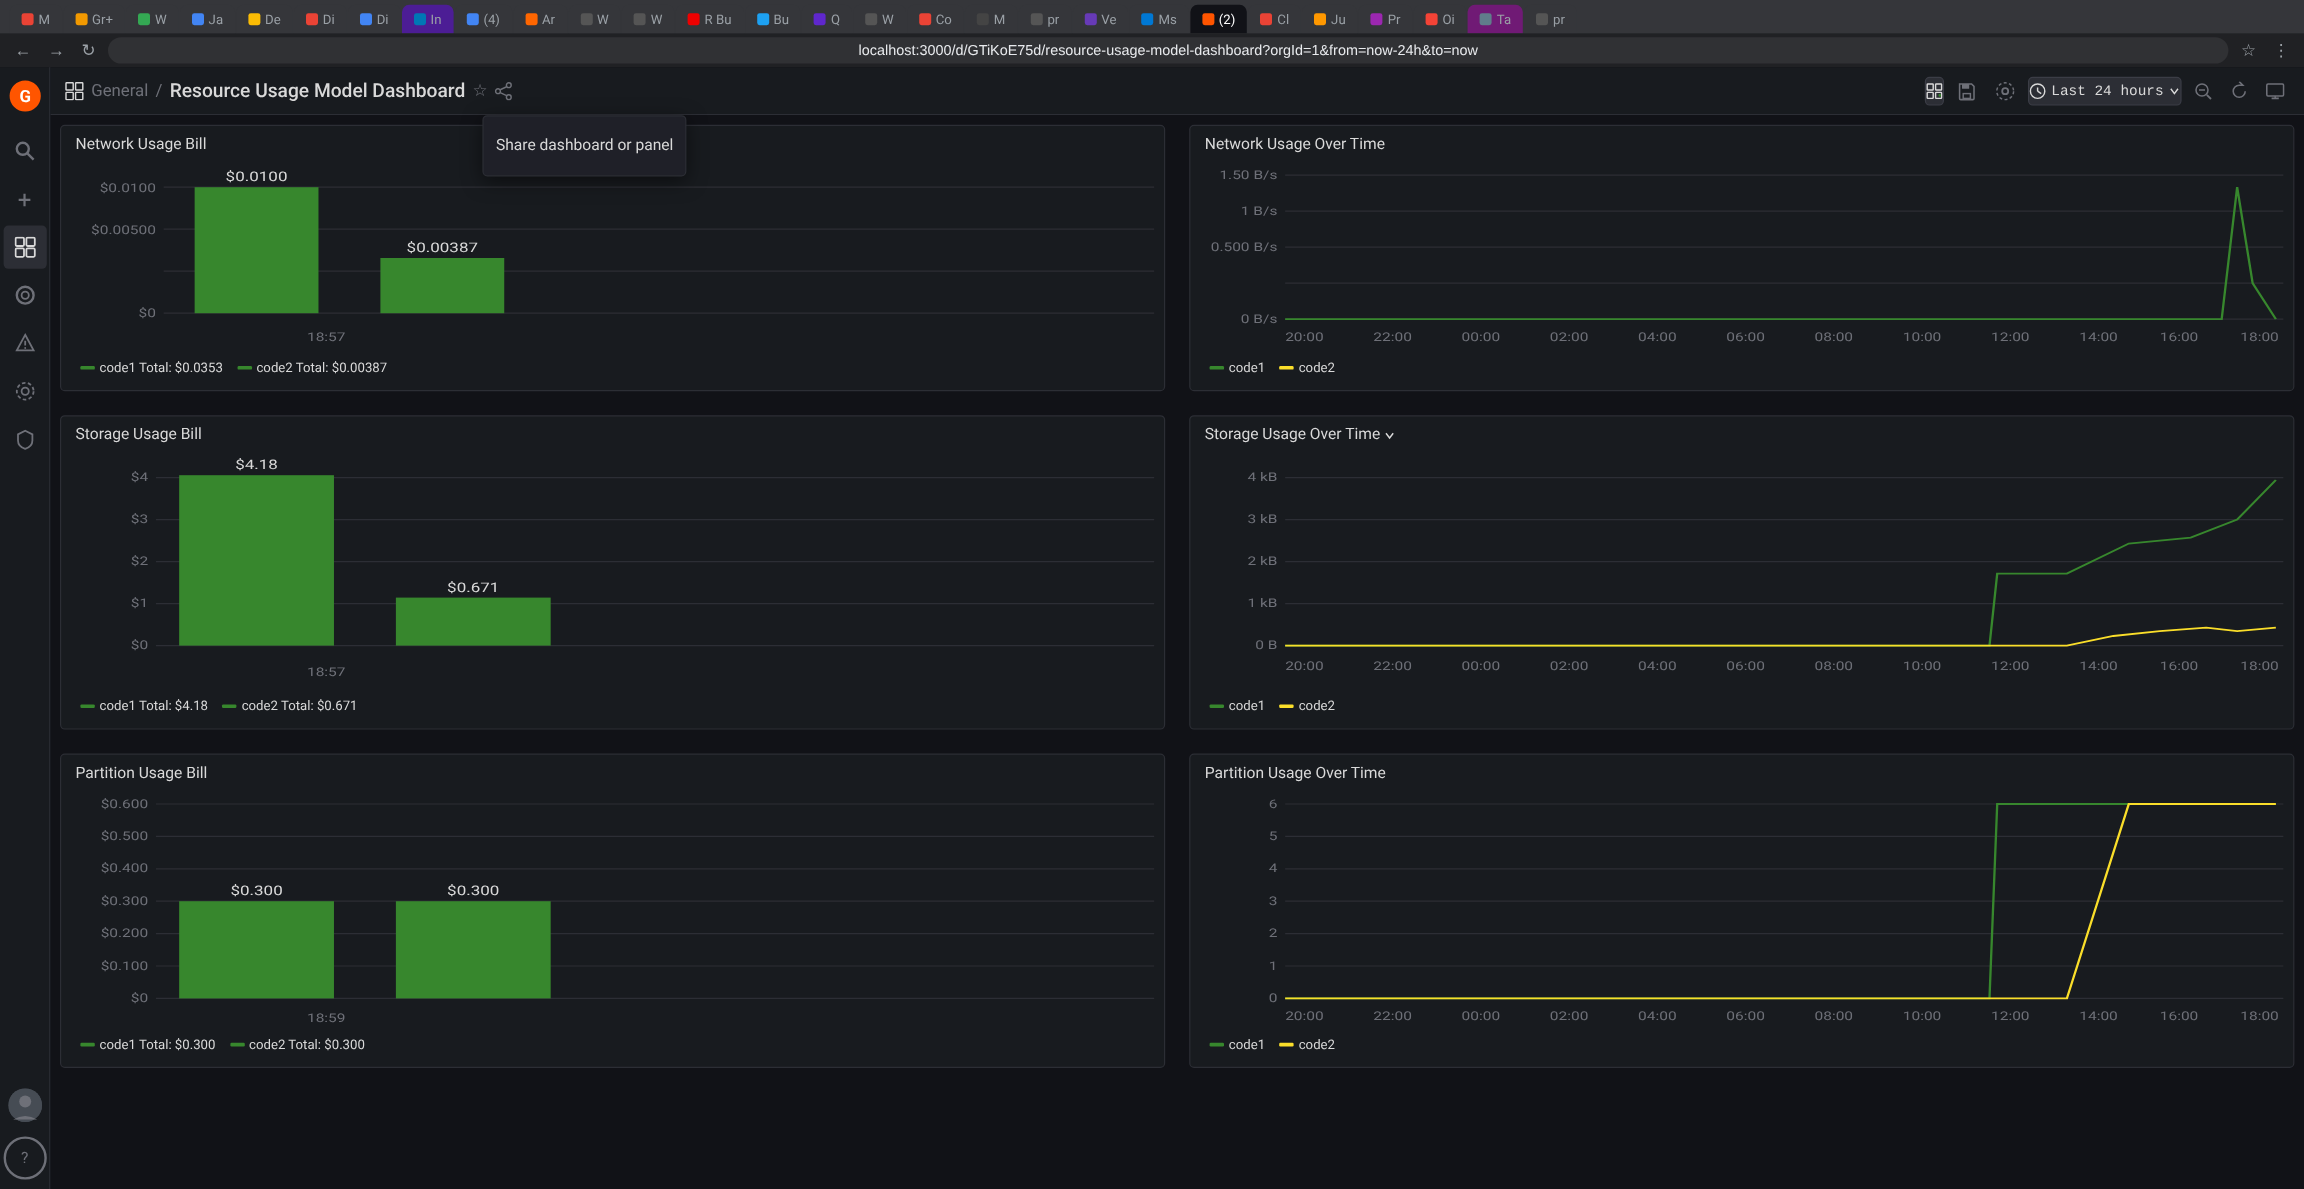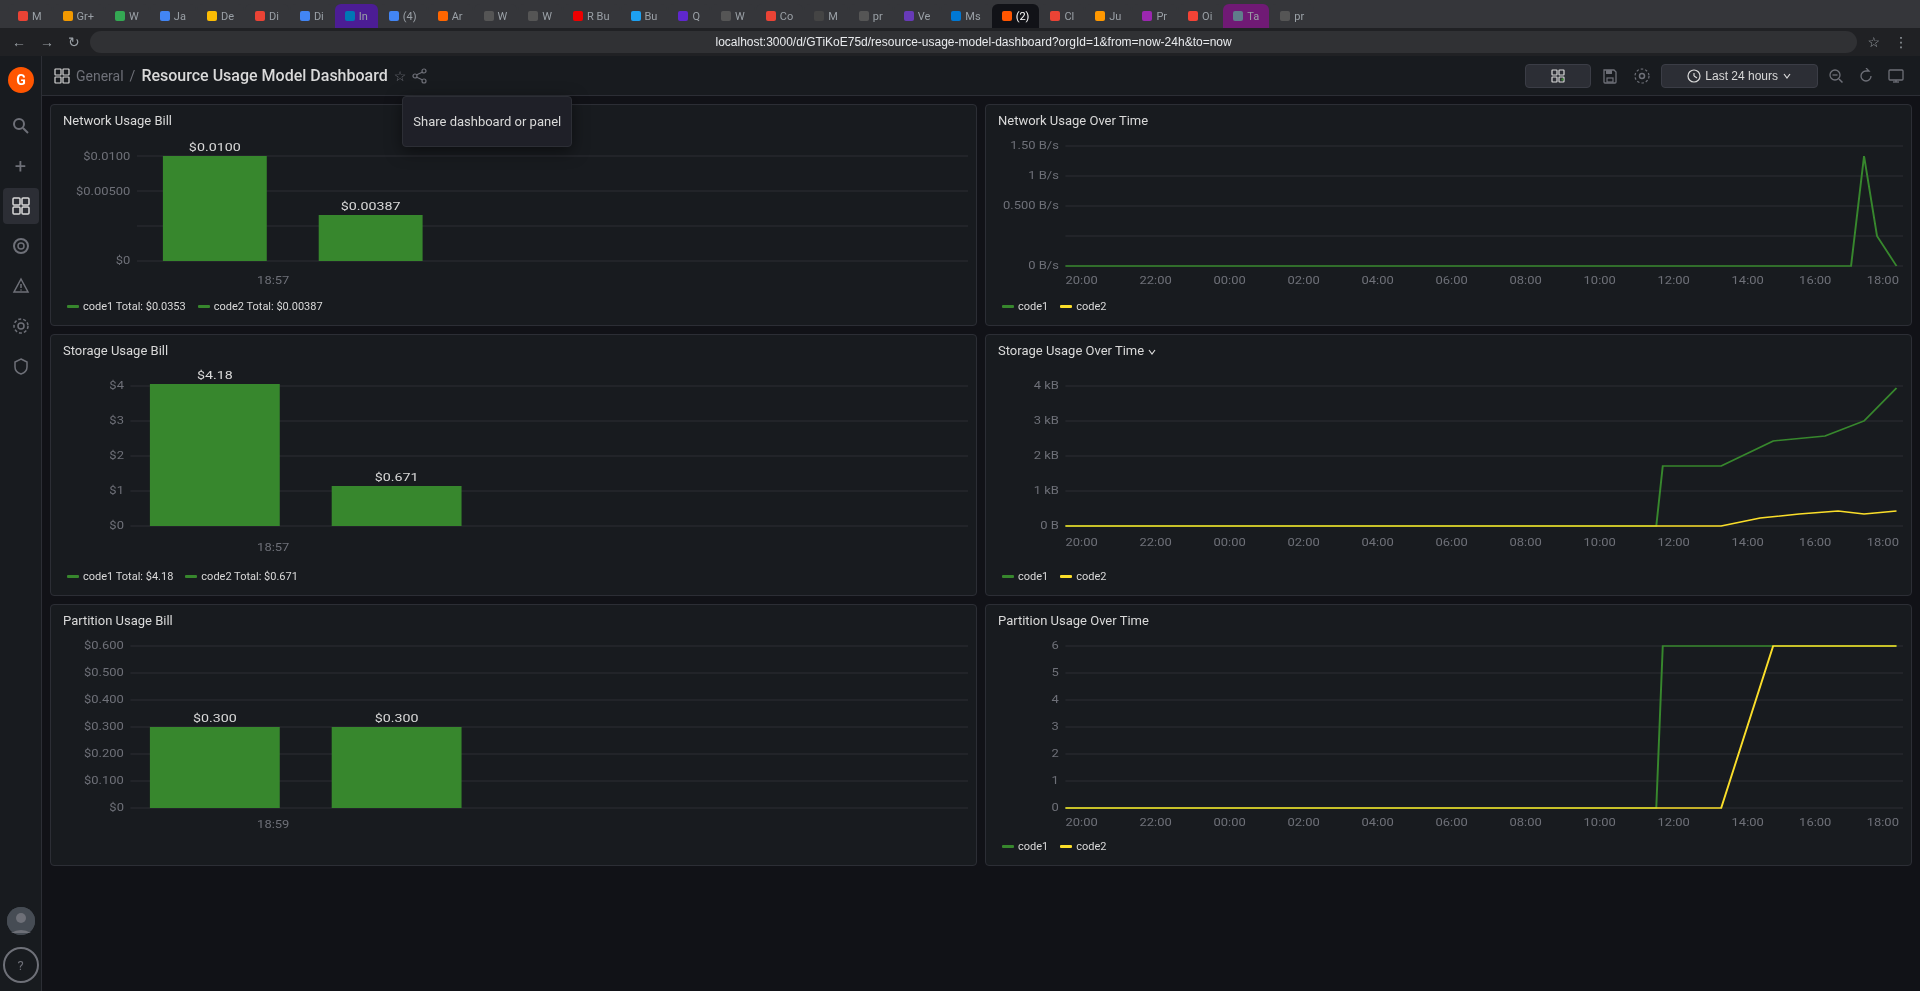--- a/index.html
+++ b/index.html
@@ -30,29 +30,29 @@
     .main-content { flex: 1; display: flex; flex-direction: column; overflow: hidden; }
 
     
     .top-bar { height: 40px; background: #181b1f; border-bottom: 1px solid #2c2e35; display: flex; align-items: center; padding: 0 12px; gap: 8px; flex-shrink: 0; }
     .breadcrumb { display: flex; align-items: center; gap: 6px; font-size: 14px; color: #d9d9d9; flex: 1; }
     .breadcrumb-sep { color: #6e7078; }
     .breadcrumb-title { font-size: 16px; font-weight: 500; }
     .star-icon { color: #6e7078; font-size: 14px; cursor: pointer; }
     .share-icon { color: #6e7078; font-size: 14px; cursor: pointer; position: relative; }
     .top-bar-actions { display: flex; align-items: center; gap: 6px; margin-left: auto; }
-    .top-bar-btn { background: #2c2e35; border: 1px solid #3b3d46; color: #d9d9d9; border-radius: 4px; padding: 4px 25px; font-size: 12px; cursor: pointer; display: flex; align-items: center; gap: 4px; }
+    .top-bar-btn { background: #2c2e35; border: 1px solid #3b3d46; color: #d9d9d9; border-radius: 4px; padding: 4px 0; font-size: 12px; cursor: pointer; display: flex; align-items: center; gap: 4px; font-family: Liberation Mono, monospace; }
     .top-bar-btn-icon { background: none; border: none; color: #6e7078; padding: 4px; cursor: pointer; font-size: 16px; }
 
     
     .tooltip { position: absolute; background: #1f2028; border: 1px solid #2c2e35; color: #d9d9d9; padding: 17px 10px; border-radius: 4px; font-size: 13px; white-space: nowrap; top: 28px; left: -10px; z-index: 1000; box-shadow: 0 4px 16px rgba(0,0,0,0.5); }
 
     
     .dashboard { flex: 1; overflow-y: auto; padding: 8px; background: #111217; }
-    .dashboard-grid { display: grid; grid-template-columns: 1fr 1fr; gap: 8px; }
+    .dashboard-grid { display: grid; grid-template-columns: 1fr 1fr; gap: 20px; }
     .panel { background: #181b1f; border: 1px solid #2c2e35; border-radius: 4px; overflow: hidden; position: relative; }
     .panel-title { font-size: 13px; color: #d9d9d9; padding: 8px 12px 4px; }
     .panel-content { padding: 4px 8px 8px; }
     .chart-labels { display: flex; gap: 12px; padding: 4px 8px; font-size: 11px; }
     .legend-item { display: flex; align-items: center; gap: 4px; }
     .legend-dot { width: 12px; height: 3px; border-radius: 1px; }
     .legend-dot.green { background: #37872d; }
     .legend-dot.yellow { background: #fade2a; }
 
     
@@ -445,20 +445,30 @@
               <text x="50" y="148" class="axis-label" text-anchor="end">$0.100</text>
               <text x="50" y="175" class="axis-label" text-anchor="end">$0</text>
 
               <rect x="70" y="91" width="100" height="81" class="bar-green"></rect>
               <text x="120" y="86" class="chart-value" text-anchor="middle">$0.300</text>
               <rect x="210" y="91" width="100" height="81" class="bar-green"></rect>
               <text x="260" y="86" class="chart-value" text-anchor="middle">$0.300</text>
 
               <text x="165" y="192" class="time-label" text-anchor="middle">18:59</text>
             </svg>
+            <div class="chart-labels">
+              <div class="legend-item">
+                <div class="legend-dot green"></div>
+                <span>code1  Total: $0.300</span>
+              </div>
+              <div class="legend-item">
+                <div class="legend-dot green"></div>
+                <span>code2  Total: $0.300</span>
+              </div>
+            </div>
           </div>
         </div>
 
         <div class="panel">
           <div class="panel-title">Partition Usage Over Time</div>
           <div class="panel-content">
             <svg width="100%" height="200" viewBox="0 0 700 200" preserveAspectRatio="none">
 
               <line x1="55" y1="10" x2="700" y2="10" class="grid-line"></line>
               <line x1="55" y1="37" x2="700" y2="37" class="grid-line"></line>

